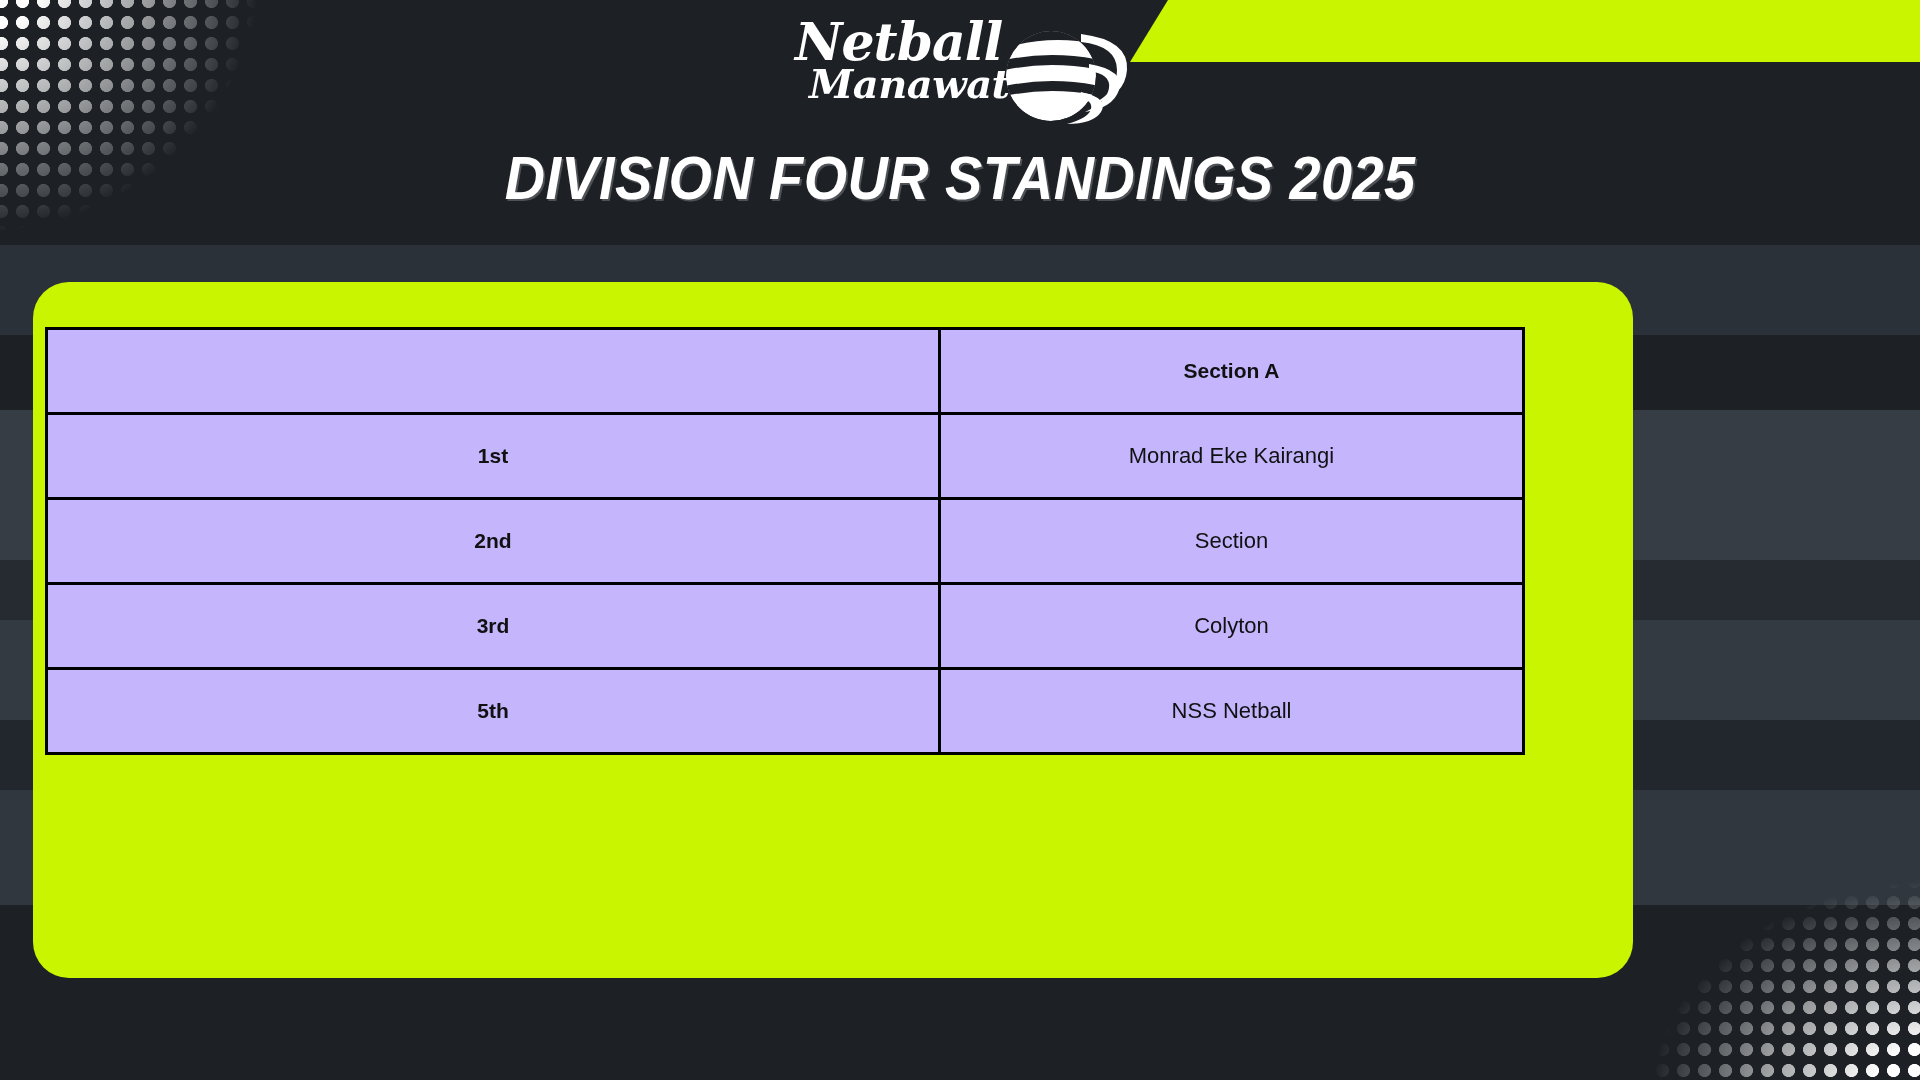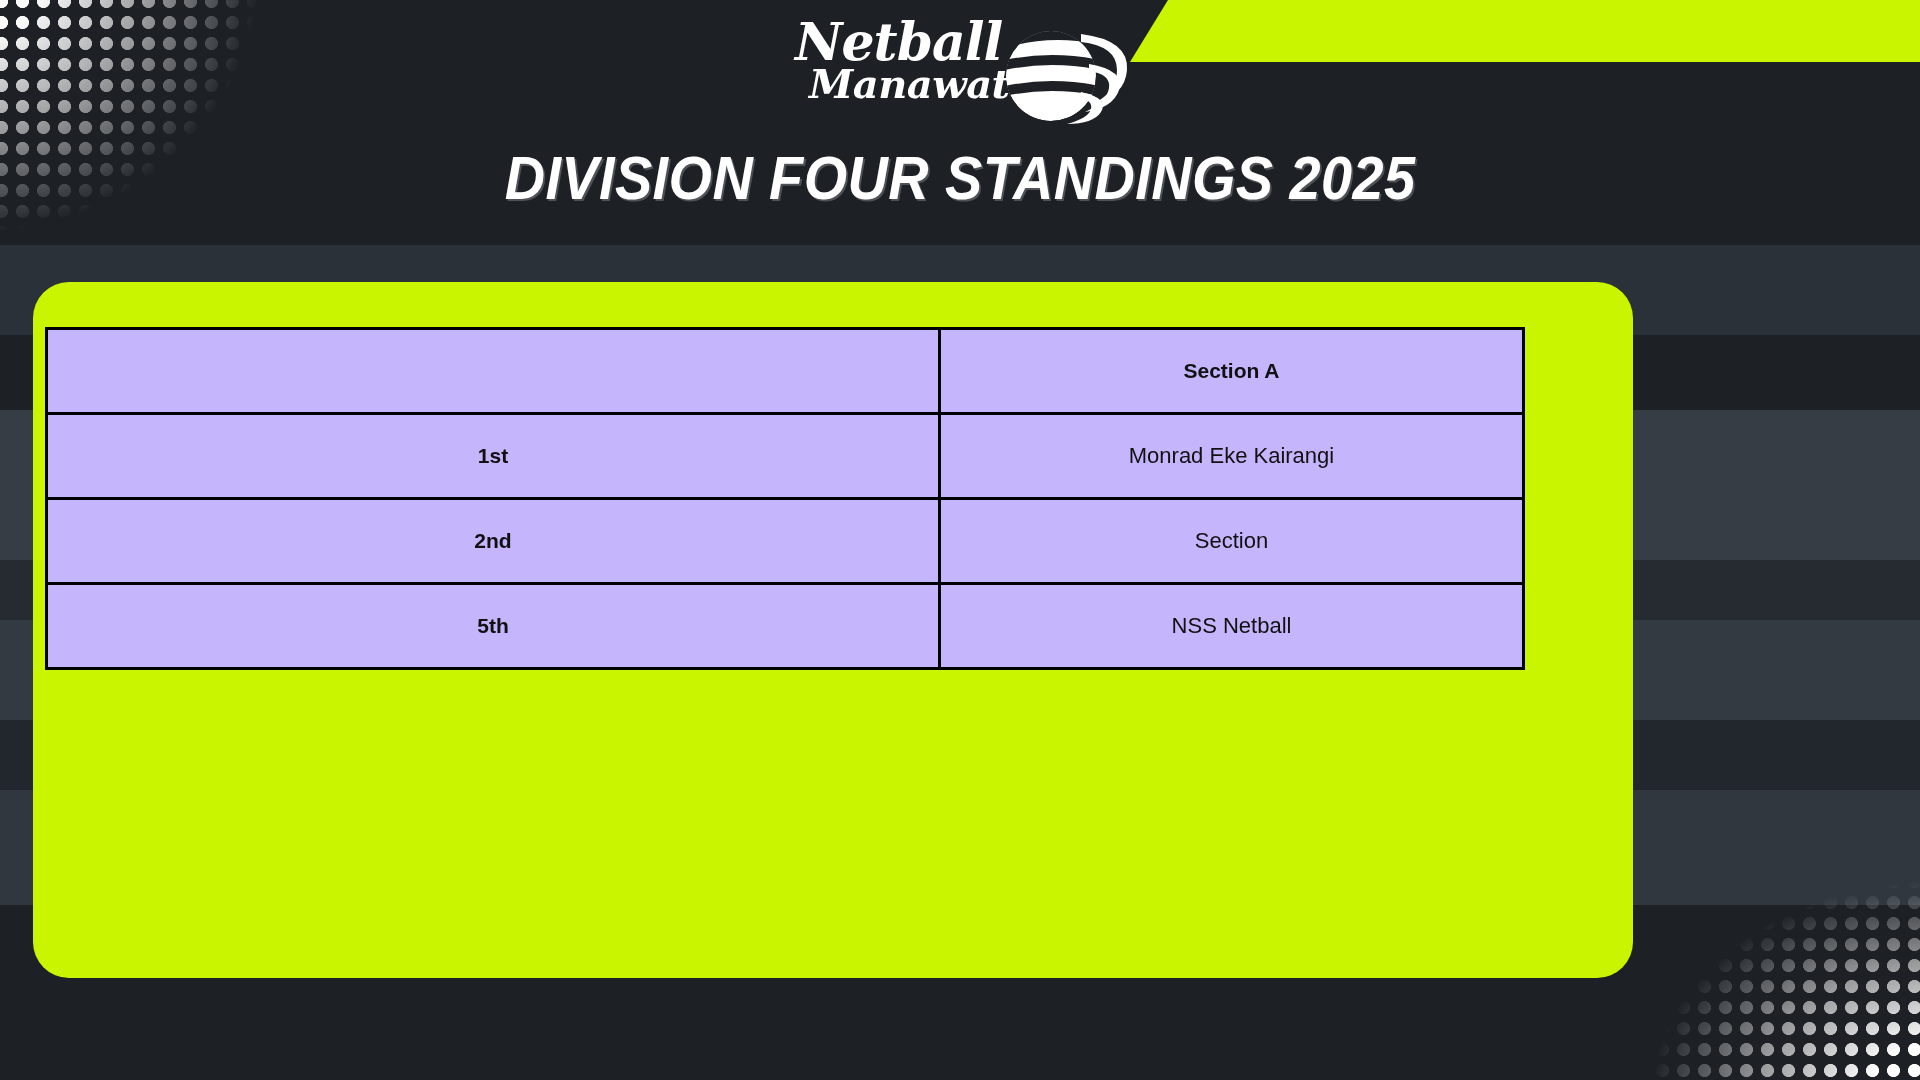--- a/index.html
+++ b/index.html
@@ -216,19 +216,23 @@
     <tbody>
       <tr>
         <td class="cell-rank">1st</td>
         <td class="cell-team">Monrad Eke Kairangi</td>
       </tr>
       <tr>
         <td class="cell-rank">2nd</td>
         <td class="cell-team">Section</td>
       </tr>
       <tr>
+        <td class="cell-rank">3rd</td>
+        <td class="cell-team">Colyton</td>
+      </tr>
+      <tr>
         <td class="cell-rank">5th</td>
         <td class="cell-team">NSS Netball</td>
       </tr>
     </tbody>
   </table>
 
 </div>
 
 </body></html>

